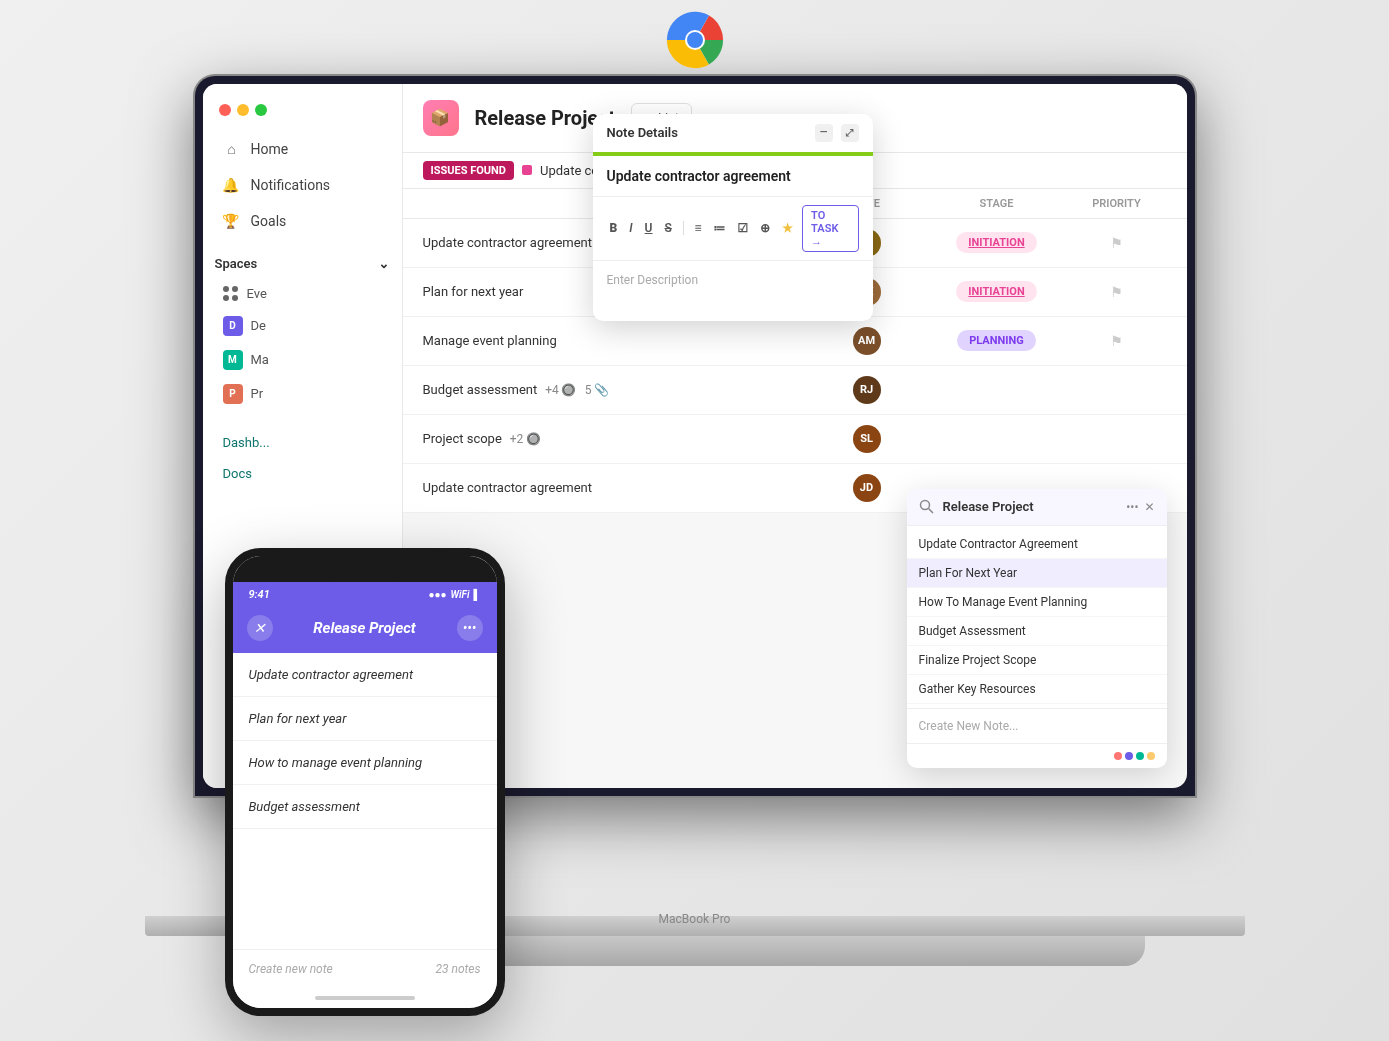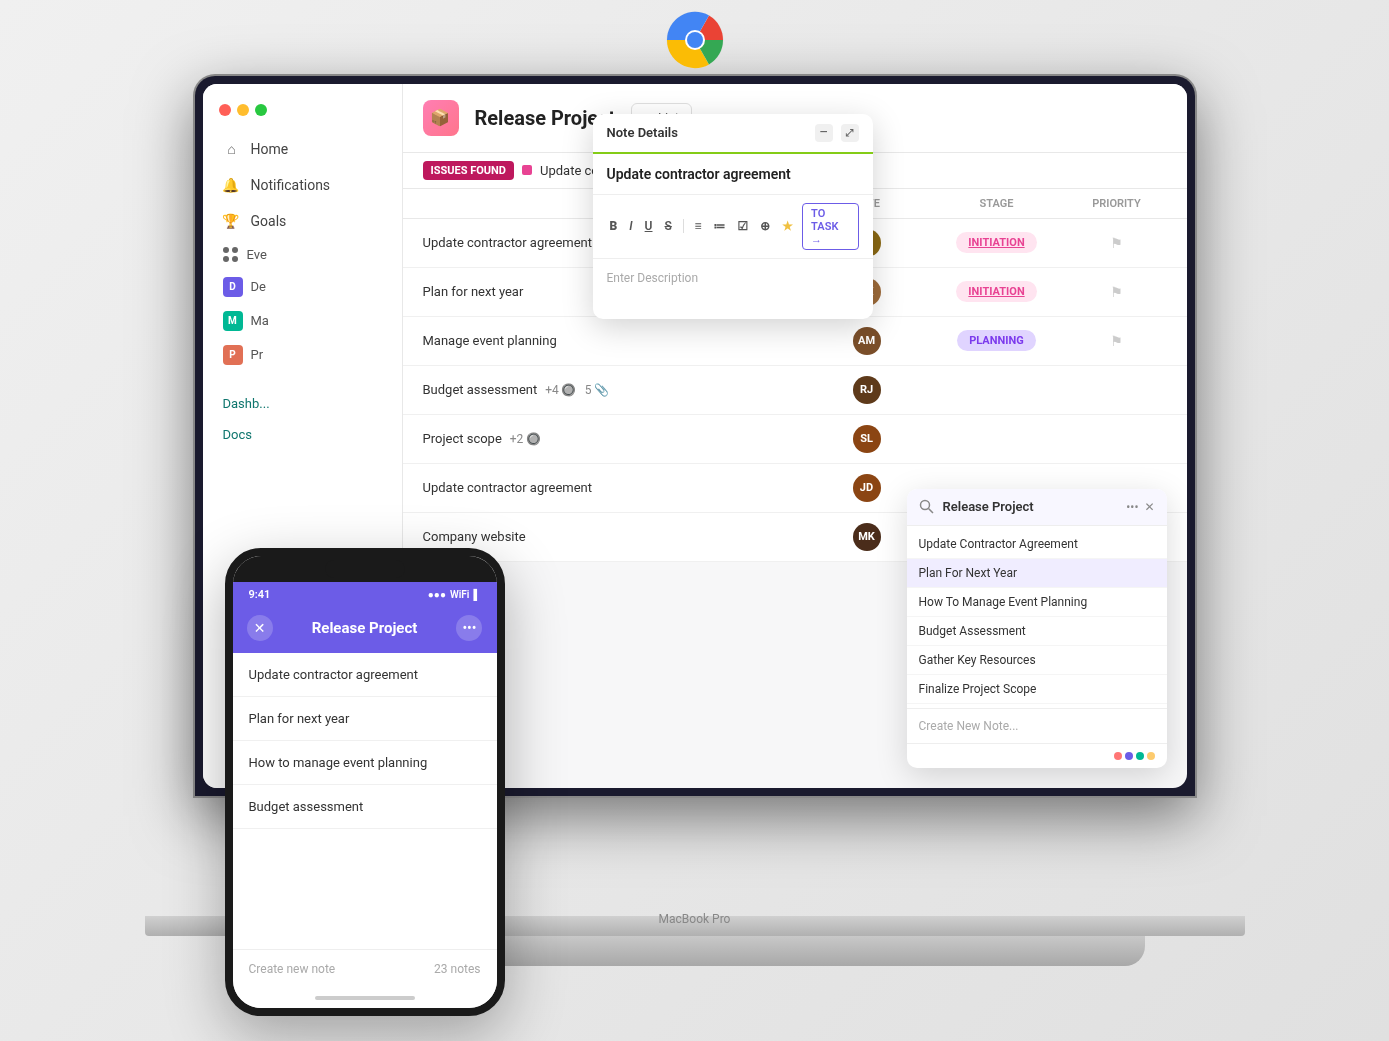--- a/index.html
+++ b/index.html
@@ -360,21 +360,21 @@
       border-radius: 10px;
       box-shadow: 0 8px 32px rgba(0,0,0,0.18);
       z-index: 50;
       overflow: hidden;
     }
     .note-details-header {
       display: flex;
       align-items: center;
       justify-content: space-between;
       padding: 10px 14px;
-      border-bottom: 2px solid #84cc16;
+      border-bottom: 4px solid #84cc16;
       font-size: 13px;
       font-weight: 600;
       color: #333;
     }
     .note-details-actions {
       display: flex;
       gap: 8px;
     }
     .note-details-action-btn {
       width: 18px;
@@ -517,20 +517,21 @@
       position: absolute;
       bottom: -20px;
       left: 80px;
       width: 280px;
       background: #e5e5e5;
       border-radius: 36px;
       box-shadow: 0 20px 60px rgba(0,0,0,0.3);
       z-index: 60;
       overflow: hidden;
       border: 8px solid #1a1a1a;
+      font-style: italic;
     }
     .phone-status-bar {
       background: #6c5ce7;
       display: flex;
       align-items: center;
       justify-content: space-between;
       padding: 6px 16px;
       font-size: 11px;
       color: #fff;
       font-weight: 600;
@@ -671,20 +672,24 @@
             <div class="sidebar-item">
               <div class="sidebar-item-icon">🔔</div>
               <span>Notifications</span>
             </div>
             <div class="sidebar-item">
               <div class="sidebar-item-icon">🏆</div>
               <span>Goals</span>
             </div>
           </div>
 
+          <div class="sidebar-section-header">
+            <span>Spaces</span>
+            <span>⌄</span>
+          </div>
 
           <div class="space-item">
             <div class="space-icon-grid">
               <div class="space-icon-dot"></div>
                 <div class="space-icon-dot"></div>
               <div class="space-icon-dot"></div>
                 <div class="space-icon-dot"></div>
             </div>
             <span>Eve</span>
           </div>
@@ -826,37 +831,20 @@
               </div>
               <div class="table-col-center">
                 <div class="avatar">
                     <div class="avatar-img" style="background:#8B4513;">JD</div>
                   </div>
               </div>
               <div class="table-col-center"></div>
               <div class="table-col-center"></div>
             </div>
 
-            <div class="table-row">
-              <div class="task-name">
-                <span>Company website</span>
-              </div>
-              <div class="table-col-center">
-                <div class="avatar">
-                  <div class="avatar-img" style="background:#4a2c1a;">MK</div>
-                </div>
-              </div>
-              <div class="table-col-center">
-                <span style="font-size:12px;color:#888;margin-right:4px;">📅</span>
-                <span class="stage-badge stage-execution">EXECUTION</span>
-              </div>
-              <div class="table-col-center">
-                <span class="flag-icon">⚑</span>
-              </div>
-            </div>
 
           </div>
         </div>
       </div>
 
       <div class="note-details-popup">
         <div class="note-details-header">
           <span>Note Details</span>
           <div class="note-details-actions">
             <div class="note-details-action-btn">—</div>
@@ -911,24 +899,24 @@
               <span class="notes-list-item-action">+</span>
             </div>
           </div>
           <div class="notes-list-item">
             <span class="notes-list-item-text">How To Manage Event Planning</span>
           </div>
           <div class="notes-list-item">
             <span class="notes-list-item-text">Budget Assessment</span>
           </div>
           <div class="notes-list-item">
+            <span class="notes-list-item-text">Finalize Project Scope</span>
+          </div>
+          <div class="notes-list-item">
             <span class="notes-list-item-text">Gather Key Resources</span>
-          </div>
-          <div class="notes-list-item">
-            <span class="notes-list-item-text">Finalize Project Scope</span>
           </div>
         </div>
         <div class="notes-create-input">
           <span>Create New Note...</span>
         </div>
         <div class="notes-footer">
           <div style="display:flex;gap:3px;">
             <div style="width:8px;height:8px;border-radius:50%;background:#ff7675;"></div>
             <div style="width:8px;height:8px;border-radius:50%;background:#6c5ce7;"></div>
             <div style="width:8px;height:8px;border-radius:50%;background:#00b894;"></div>

